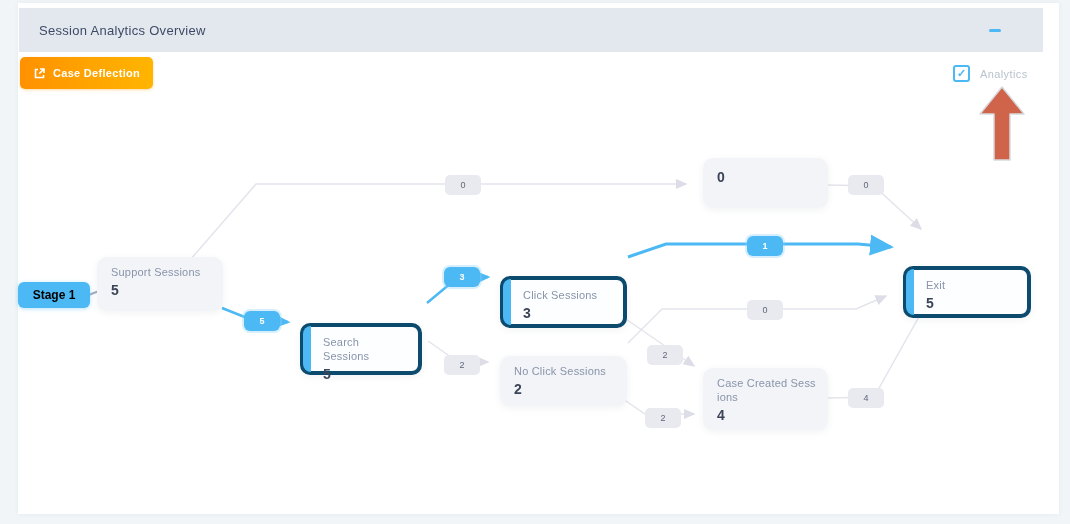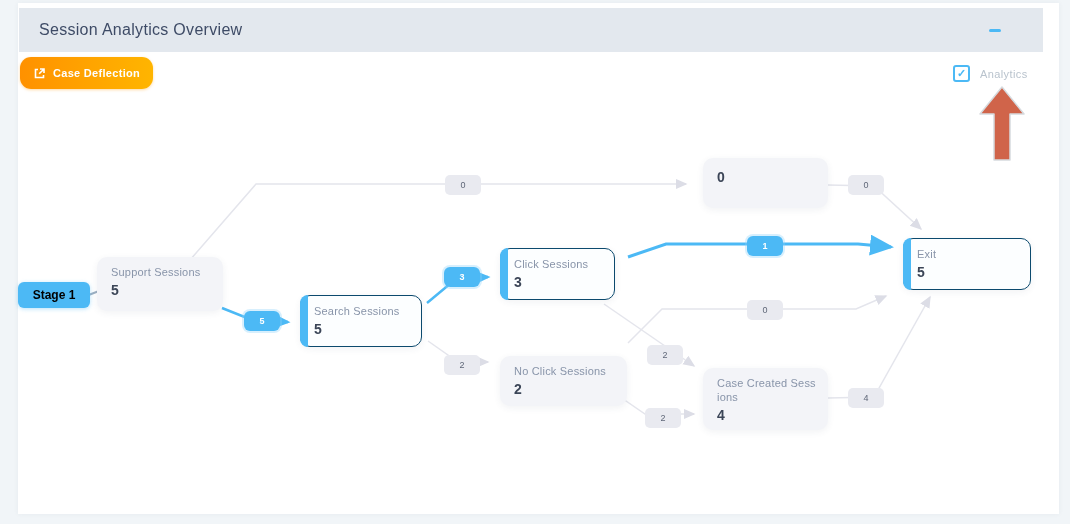--- a/index.html
+++ b/index.html
@@ -15,33 +15,33 @@
     background:#ffffff;
     box-shadow:0 0 5px rgba(50,60,90,.06);
   }
   .panel-header {
     position:absolute; left:1px; top:5px; width:1024px; height:44px;
     background:#e3e8ee;
     display:flex; align-items:center; justify-content:space-between;
     padding:0 38px 0 20px;
   }
   .panel-title {
-    font-size:16px; color:#3e4b66; letter-spacing:.3px;
+    font-size:13px; color:#3e4b66; letter-spacing:.3px;
   }
   .collapse-btn {
     border:none; background:transparent; cursor:pointer;
     width:20px; height:20px; display:flex; align-items:center; justify-content:center;
   }
   .minus-bar { display:block; width:12px; height:3px; background:#4cb9f5; border-radius:2px; }
 
   .case-deflection-btn {
     position:absolute; left:2px; top:54px; height:26px;
     display:inline-flex; align-items:center; gap:7px;
     padding:16px 13px;
-    border:none; border-radius:11px; cursor:pointer;
+    border:none; border-radius:5px; cursor:pointer;
     background:linear-gradient(90deg,#ff9100,#ffb500);
     color:#ffffff; font-size:11px; font-weight:bold; letter-spacing:.3px;
     box-shadow:0 1px 3px rgba(255,150,0,.35);
   }
 
   .legend-row {
     position:absolute; left:935px; top:62px;
     display:flex; align-items:center; gap:10px;
   }
   .checkbox {
@@ -62,22 +62,23 @@
     border-radius:10px;
     padding:9px 12px 7px 14px;
     background:#f3f4f8;
     box-shadow:0 2px 7px rgba(60,70,100,.07);
     cursor:pointer;
   }
   .node .n-label { font-size:11px; color:#8894a9; letter-spacing:.2px; line-height:1.25; }
   .node .n-value { font-size:14px; color:#3b4557; font-weight:bold; margin-top:2px; }
   .node.blue {
     background:#fcfeff;
-    border:1px solid #0c4a6e;
-    padding-left:13px;
+    border:4px solid #0c4a6e;
+    padding-left:19px;
+    margin-top:28px;
   }
   .node.blue::before {
     content:""; position:absolute; left:-1px; top:-1px; bottom:-1px; width:8px;
     background:#4cb9f5; border-radius:10px 0 0 10px;
   }
   .breakall .n-label { word-break:break-all; }
 
   .stage-badge {
     position:absolute; left:18px; top:282px; width:72px; height:26px; z-index:2;
     background:#4cb9f5; border-radius:6px;
@@ -163,21 +164,21 @@
   <div class="node" style="left:97px; top:257px; width:126px; height:54px;">
     <div class="n-label">Support Sessions</div>
     <div class="n-value">5</div>
   </div>
 
   <div class="node blue" style="left:300px; top:295px; width:122px; height:52px;">
     <div class="n-label">Search Sessions</div>
     <div class="n-value">5</div>
   </div>
 
-  <div class="node blue" style="left:500px; top:248px; width:115px; height:52px;">
+  <div class="node blue" style="left:500px; top:248px; width:127px; height:52px;">
     <div class="n-label">Click Sessions</div>
     <div class="n-value">3</div>
   </div>
 
   <div class="node" style="left:500px; top:356px; width:127px; height:50px;">
     <div class="n-label">No Click Sessions</div>
     <div class="n-value">2</div>
   </div>
 
   <div class="node" style="left:703px; top:158px; width:125px; height:50px;">

